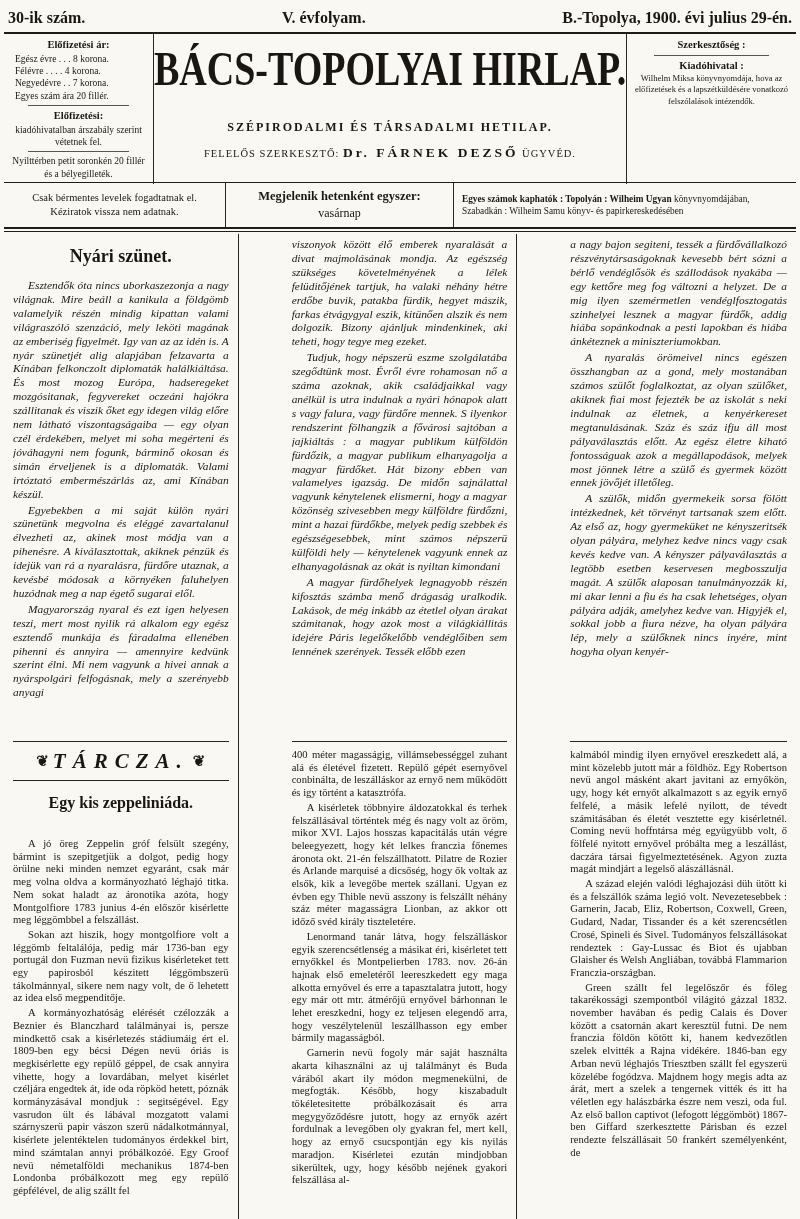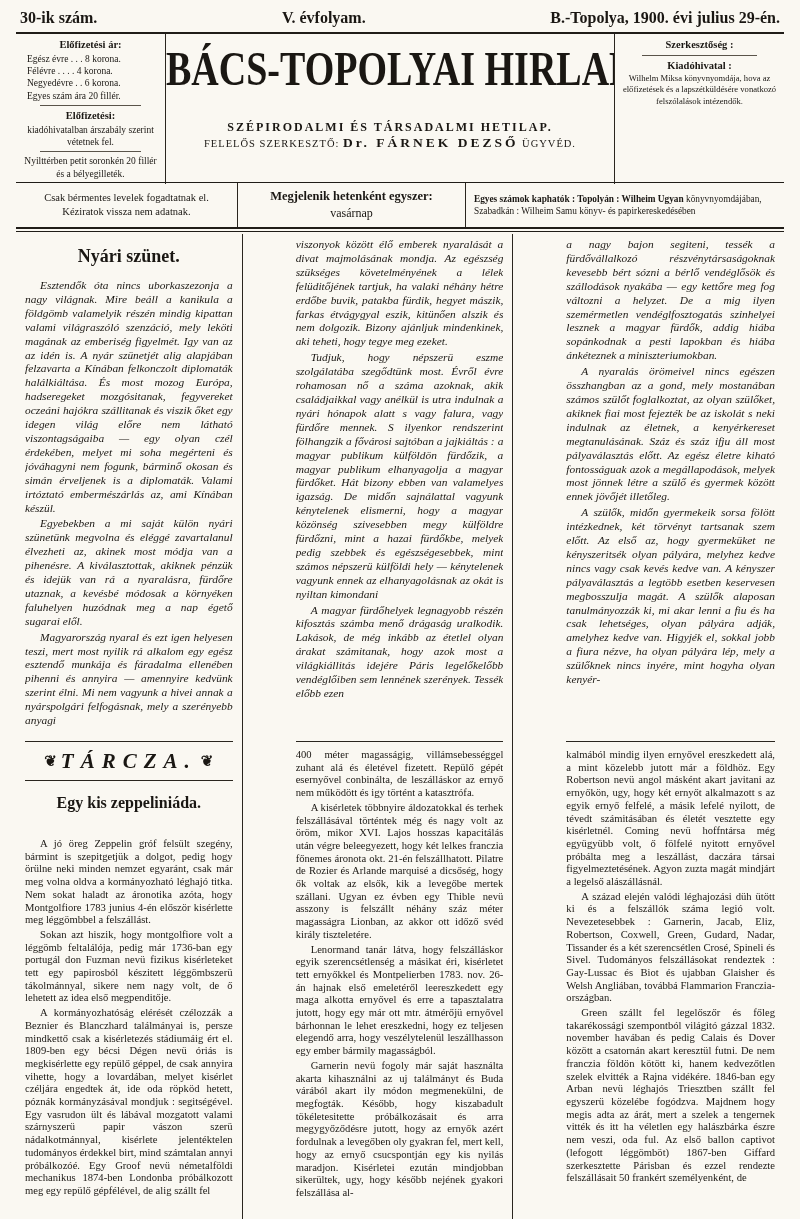--- a/index.html
+++ b/index.html
@@ -4,21 +4,21 @@
 <style>
   * { margin:0; padding:0; box-sizing:border-box; }
   html,body { width:800px; }
   body {
     height:1219px;
     background:#faf8f2;
     color:#1a1713;
     font-family:"Liberation Serif", serif;
     overflow:hidden;
   }
-  .page { width:800px; height:1219px; padding:0 16px; overflow:hidden; }
+  .page { width:800px; height:1219px; padding:0 4px; overflow:hidden; }
 
   
   .topbar {
     display:flex; justify-content:space-between; align-items:baseline;
     padding:9px 4px 5px 4px; font-size:16px; font-weight:bold;
   }
   .rule-thick { border-top:2.5px solid #201d18; }
   .rule-thin  { border-top:1.5px solid #201d18; }
   .double-rule { height:5px; border-top:2.5px solid #201d18; border-bottom:1px solid #201d18; }
 
@@ -29,21 +29,21 @@
   .mh-small-title { font-weight:bold; font-size:10.5px; margin-bottom:1px; }
   .mh-hr { border:none; border-top:1px solid #5a544a; width:72%; margin:3px auto; }
   .price-line { text-align:left; padding-left:6px; }
   .mh-center { text-align:center; padding-top:10px; overflow:hidden; }
   .paper-title {
     font-size:38px; font-weight:bold; line-height:1; white-space:nowrap;
     display:inline-block; transform:scaleY(1.28); transform-origin:top center;
     letter-spacing:0px; margin-bottom:4px;
   }
   .paper-subtitle { margin-top:34px; font-size:12px; letter-spacing:2px; font-weight:bold; }
-  .paper-editor { font-size:10.5px; letter-spacing:1px; }
+  .paper-editor { margin-top:10px; font-size:10.5px; letter-spacing:1px; }
   .paper-editor .ed-name { font-weight:bold; font-size:13.5px; letter-spacing:3px; }
 
   
   .info-row { display:grid; grid-template-columns:222px 228px 1fr; min-height:44px; }
   .info-cell { padding:4px 8px; display:flex; flex-direction:column; justify-content:center; text-align:center; }
   .info-left { border-right:1px solid #2a261f; font-size:10.5px; line-height:1.35; }
   .info-center { border-right:1px solid #2a261f; }
   .info-center .ic-top { font-weight:bold; font-size:12.5px; }
   .info-center .ic-bottom { font-size:12px; margin-top:2px; }
   .info-right { font-size:9.3px; line-height:1.3; text-align:left; }
@@ -87,21 +87,21 @@
     <span>V. évfolyam.</span>
     <span>B.-Topolya, 1900. évi julius 29-én.</span>
   </header>
   <div class="rule-thick"></div>
 
   <section class="masthead">
     <div class="mh-left">
       <div class="mh-small-title">Előfizetési ár:</div>
       <div class="price-line">Egész évre . . . 8 korona.</div>
       <div class="price-line">Félévre . . . . 4 korona.</div>
-      <div class="price-line">Negyedévre . . 6 korona.</div>
+      <div class="price-line">Negyedévre . . 7 korona.</div>
       <div class="price-line">Egyes szám ára 20 fillér.</div>
       <hr class="mh-hr">
       <div class="mh-small-title">Előfizetési:</div>
       <div>kiadóhivatalban árszabály szerint vétetnek fel.</div>
       <hr class="mh-hr">
       <div>Nyilttérben petit soronkén 20 fillér és a bélyegilleték.</div>
     </div>
 
     <div class="mh-center">
       <div class="paper-title">BÁCS-TOPOLYAI HIRLAP.</div>

